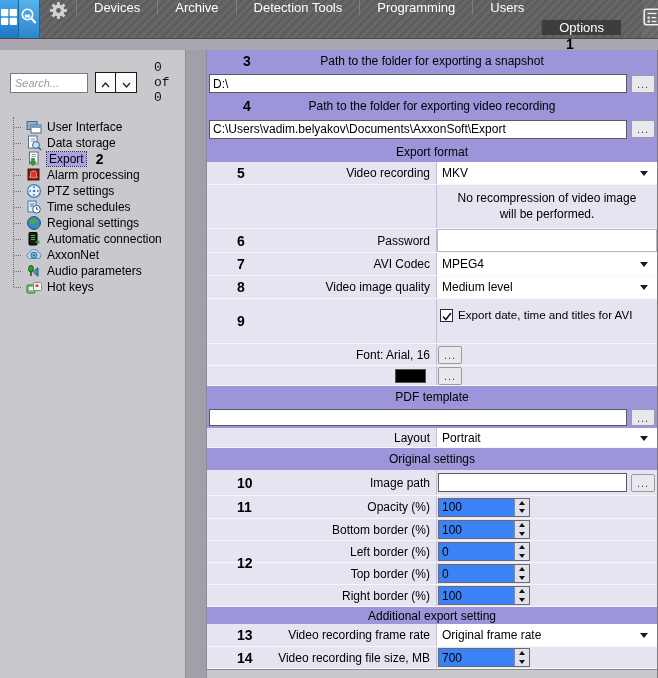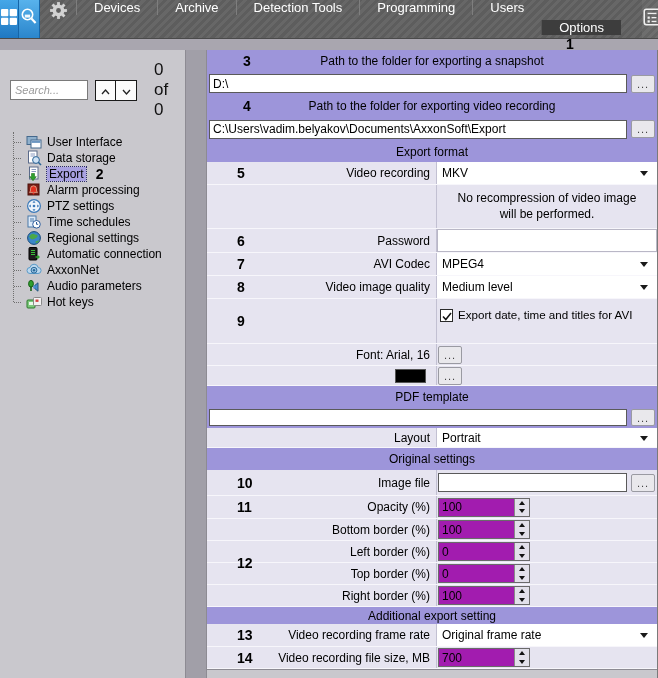--- a/index.html
+++ b/index.html
@@ -36,21 +36,21 @@
 
   
   .search-row { display:flex; align-items:center; padding:4px 8px 6px 10px; }
   .search-input { width:78px; height:20px; border:1px solid #7a7a7a; background:#fff;
                   font-size:11px; padding:0 4px; color:#333; }
   .search-input::placeholder { font-style:italic; color:#9a9a9a; }
   .nav-btns { display:flex; margin-left:7px; }
   .nav-btn { width:21px; height:21px; background:#fbfbfb; border:1px solid #1a1a1a;
              display:flex; align-items:center; justify-content:center; cursor:pointer; }
   .nav-btn + .nav-btn { border-left:none; }
-  .result-count { margin-left:17px; font-size:17px; color:#111; }
+  .result-count { margin-left:17px; font-size:13px; color:#111;font-family:Liberation Mono, monospace; }
   .tree { list-style:none; margin-top:8px; position:relative; }
   .tree::before { content:""; position:absolute; left:13px; top:-2px; bottom:8px;
                   border-left:1px dotted #6f6f6f; }
   .tree li { display:flex; align-items:center; height:16px; padding-left:26px; position:relative;
              font-size:12px; color:#000; cursor:pointer; white-space:nowrap; }
   .tree li::before { content:""; position:absolute; left:14px; top:8px; width:7px;
                      border-top:1px dotted #6f6f6f; }
   .tree .ticon { width:16px; height:16px; margin-right:5px; flex:none; display:flex; }
   .tree .tlabel.selected { background:#a9a2e2; outline:1px dotted #2a2a6a; padding:0 2px; }
   .annot { font-weight:bold; font-size:14px; color:#000; }
@@ -82,21 +82,21 @@
   .text-input { flex:1; align-self:stretch; border:none; background:#fff; font-size:12px;
                 padding:0 5px; outline:1px solid #b9b7c6; outline-offset:-1px; }
   .chk-row .val { align-items:flex-start; padding-top:9px; }
   .chk-row .lbl .annot { top:14px; transform:none; }
   .checkbox { width:13px; height:13px; background:#fff; border:1px solid #2a2a2a; margin:1px 5px 0 3px;
               display:flex; align-items:center; justify-content:center; cursor:pointer; flex:none; }
   .chk-label { font-size:11.6px; }
   .swatch { width:31px; height:14px; border:1px solid #555; margin-right:4px; }
   .spin { width:92px; height:19px; display:flex; background:#fff; border:1px solid #6a6a6a;
           margin-left:1px; }
-  .spin input { flex:1; border:none; font-size:12px; padding:0 3px; min-width:0; background:#a21caf; }
+  .spin input { flex:1; border:none; font-size:12px; padding:0 3px; min-width:0; background:#3b82f6; }
   .spin-btns { width:15px; flex:none; display:flex; flex-direction:column;
                border-left:1px solid #8a8a8a; background:#e2e0ea; }
   .spin-up, .spin-dn { flex:1; display:flex; align-items:center; justify-content:center; cursor:pointer; }
   .spin-up::after { content:""; width:0; height:0; border-left:3.5px solid transparent;
                     border-right:3.5px solid transparent; border-bottom:4px solid #111; }
   .spin-dn::after { content:""; width:0; height:0; border-left:3.5px solid transparent;
                     border-right:3.5px solid transparent; border-top:4px solid #111; }
   .filler { flex:1; background:#c9c8cd; border-top:1px solid #8d8b93; }
 
   .annot-1 { position:absolute; top:36px; left:566px; z-index:5; }
@@ -461,21 +461,21 @@
         </div>
       </div>
 
       <div class="hdr" style="height:22px">
         <span>Original settings</span>
       </div>
 
       <div class="frow" style="height:26px">
         <div class="lbl">
           <span class="annot">10</span>
-          <span>Image file</span>
+          <span>Image path</span>
         </div>
         <div class="val" style="padding:2px 2px 2px 1px">
           <input class="path-input" style="height: 19px;" value="">
           <div class="browse-btn">...</div>
         </div>
       </div>
 
       <div class="frow" style="height:23px">
         <div class="lbl">
           <span class="annot">11</span>

